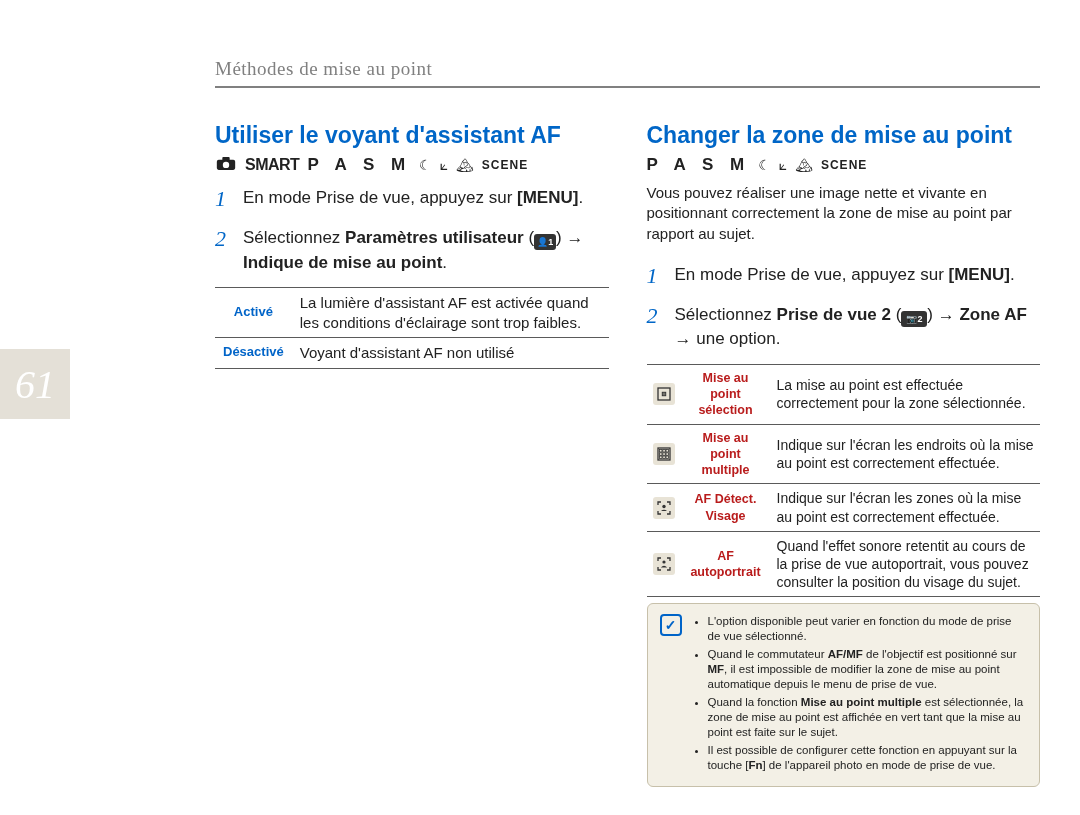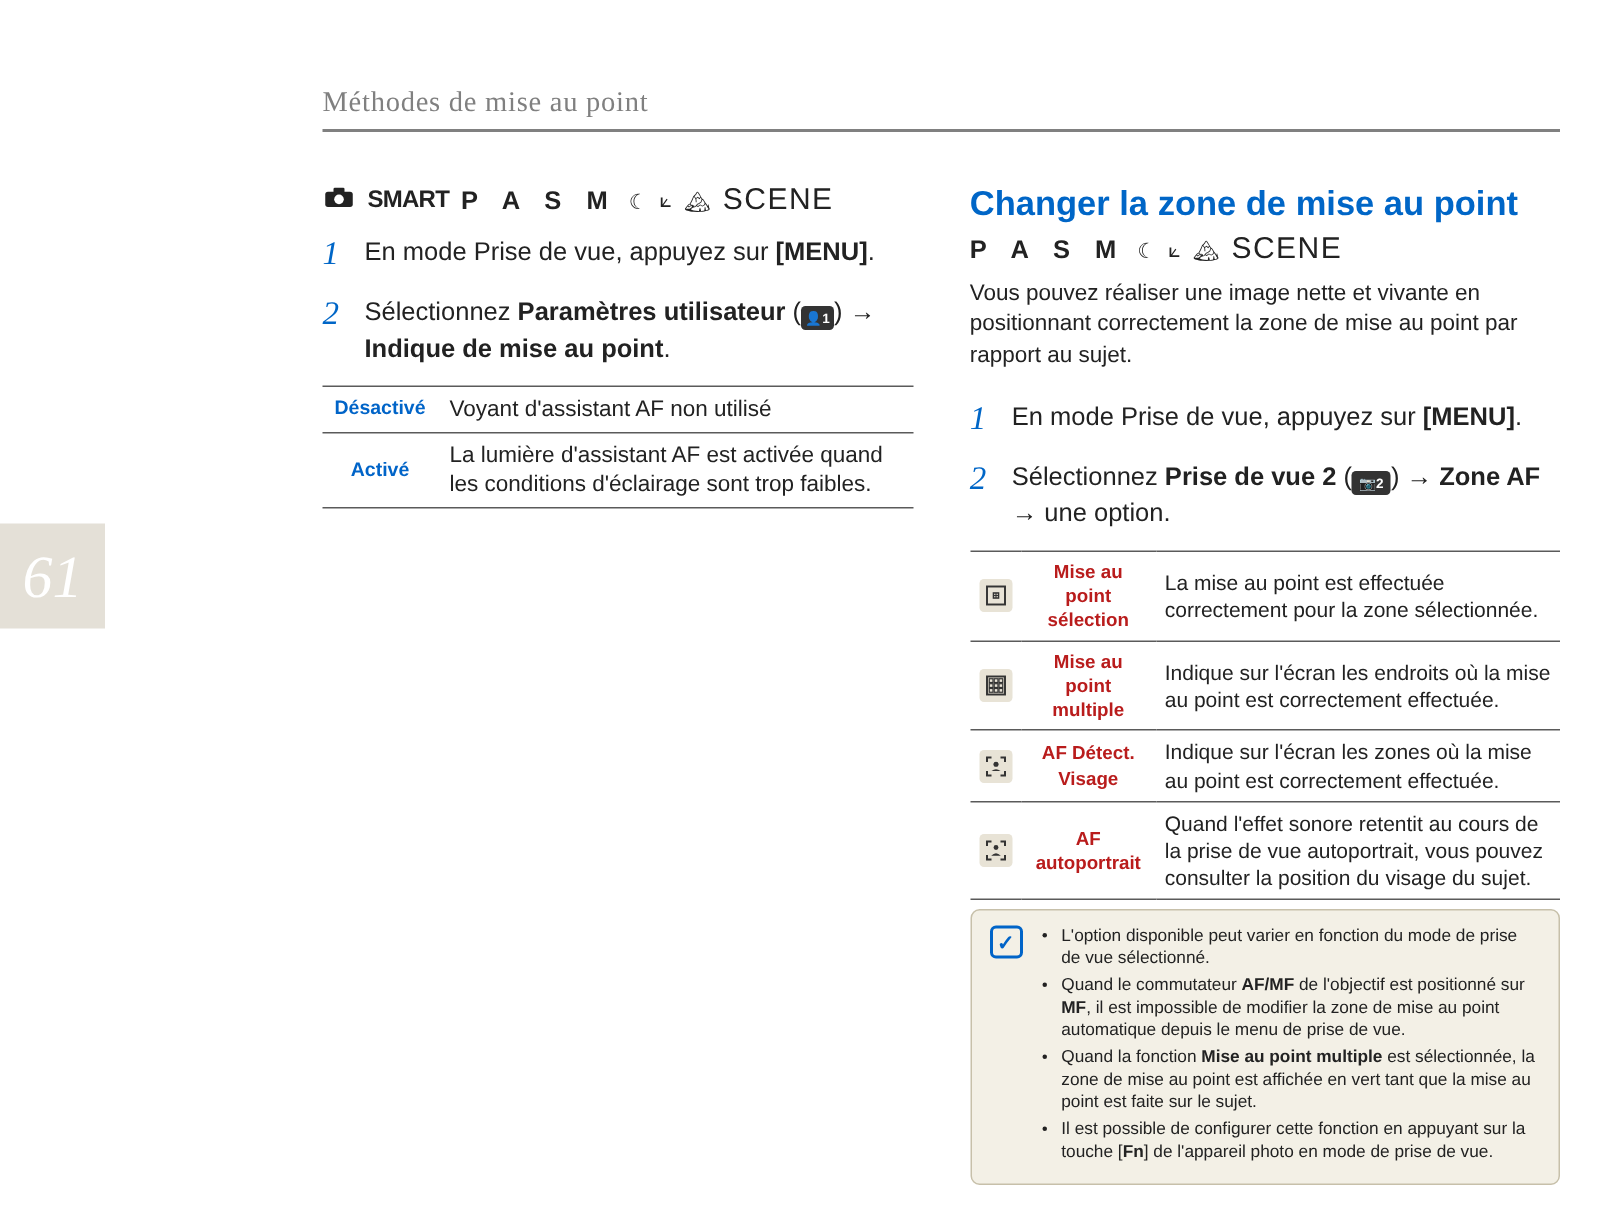--- a/index.html
+++ b/index.html
@@ -9,21 +9,21 @@
   .header-rule { border: none; border-top: 2px solid #808080; margin-top: 6px; margin-bottom: 34px; }
   .columns { display: flex; gap: 38px; }
   .col { flex: 1; }
   .side-num { position: absolute; left: 0; top: 349px; width: 70px; height: 70px; }
   .side-block { background: #e4e0d7; width: 70px; height: 70px; display: flex; align-items: center; justify-content: center; }
   .side-block span { font-family: Georgia, serif; font-style: italic; color: #fff; font-size: 40px; font-weight: normal; }
   .section-title { font-family: Arial, sans-serif; color: #0066c7; font-size: 23px; font-weight: bold; margin-bottom: 6px; }
   .mode-icons { display: flex; align-items: center; gap: 8px; margin-bottom: 8px; }
   .mode-icons .smart { font-size: 16px; font-weight: bold; letter-spacing: -0.5px; }
   .mode-icons .pasm { font-family: Arial, sans-serif; font-size: 17px; font-weight: bold; letter-spacing: 6px; }
-  .mode-icons .scene { font-size: 20px; font-weight: normal; letter-spacing: 1px; }
+  .mode-icons .scene { font-size: 12px; font-weight: bold; letter-spacing: 1px; }
   .mode-icons .glyph { font-size: 14px; }
   .intro { font-size: 15px; line-height: 1.35; margin-bottom: 16px; }
   ol.steps { list-style: none; margin: 0 0 12px 0; }
   ol.steps li { display: flex; gap: 10px; font-size: 17px; line-height: 1.45; margin-bottom: 8px; }
   ol.steps li .stepnum { font-family: Georgia, serif; font-style: italic; color: #0066c7; font-size: 22px; flex: 0 0 18px; }
   ol.steps li .steptxt { flex: 1; padding-top: 3px; }
   .bold { font-weight: bold; }
   .tbl { width: 100%; border-collapse: collapse; font-size: 15px; margin-bottom: 14px; }
   .tbl td, .tbl th { border-top: 1px solid #5a5a5a; border-bottom: 1px solid #5a5a5a; padding: 5px 8px; vertical-align: middle; text-align: left; line-height: 1.3; }
   .tbl .opt { color: #0064c8; font-weight: bold; font-size: 13px; text-align: center; }
@@ -53,20 +53,21 @@
   </div>
 
   <div style="margin-left:175px;">
     <div class="header-title">Méthodes de mise au point</div>
   </div>
   <hr class="header-rule" style="margin-left:175px;">
 
   <div class="columns" style="margin-left:175px;">
 
     <div class="col">
+      <div class="section-title">Utiliser le voyant d'assistant AF</div>
       <div class="mode-icons">
         <span>
           <svg class="mode-svg" viewBox="0 0 24 16" width="22">
               <rect x="2" y="4" width="20" height="11" rx="2" fill="#222"></rect>
               <rect x="8" y="1" width="8" height="4" rx="1" fill="#222"></rect>
               <circle cx="12" cy="9.5" r="3.5" fill="#fff"></circle>
             </svg>
         </span>
         <span class="smart">SMART</span>
         <span class="pasm">P A S M</span>
@@ -89,26 +90,26 @@
             <span>Sélectionnez </span><span class="bold">Paramètres utilisateur</span>
             (<span class="inline-icon">👤<span>1</span></span>)
             <span class="bold"> → </span><span class="bold">Indique de mise au point</span><span>.</span>
           </span>
         </li>
       </ol>
 
       <table class="tbl">
         <tbody>
             <tr>
+          <td class="opt">Activé</td>
+          <td>La lumière d'assistant AF est activée quand les conditions d'éclairage sont trop faibles.</td>
+        </tr>
+        <tr>
           <td class="opt">Désactivé</td>
           <td>Voyant d'assistant AF non utilisé</td>
-        </tr>
-        <tr>
-          <td class="opt">Activé</td>
-          <td>La lumière d'assistant AF est activée quand les conditions d'éclairage sont trop faibles.</td>
         </tr>
       </tbody>
         </table>
     </div>
 
     <div class="col">
       <div class="section-title">Changer la zone de mise au point</div>
       <div class="mode-icons">
         <span class="pasm">P A S M</span>
         <span class="glyph">☾</span>

